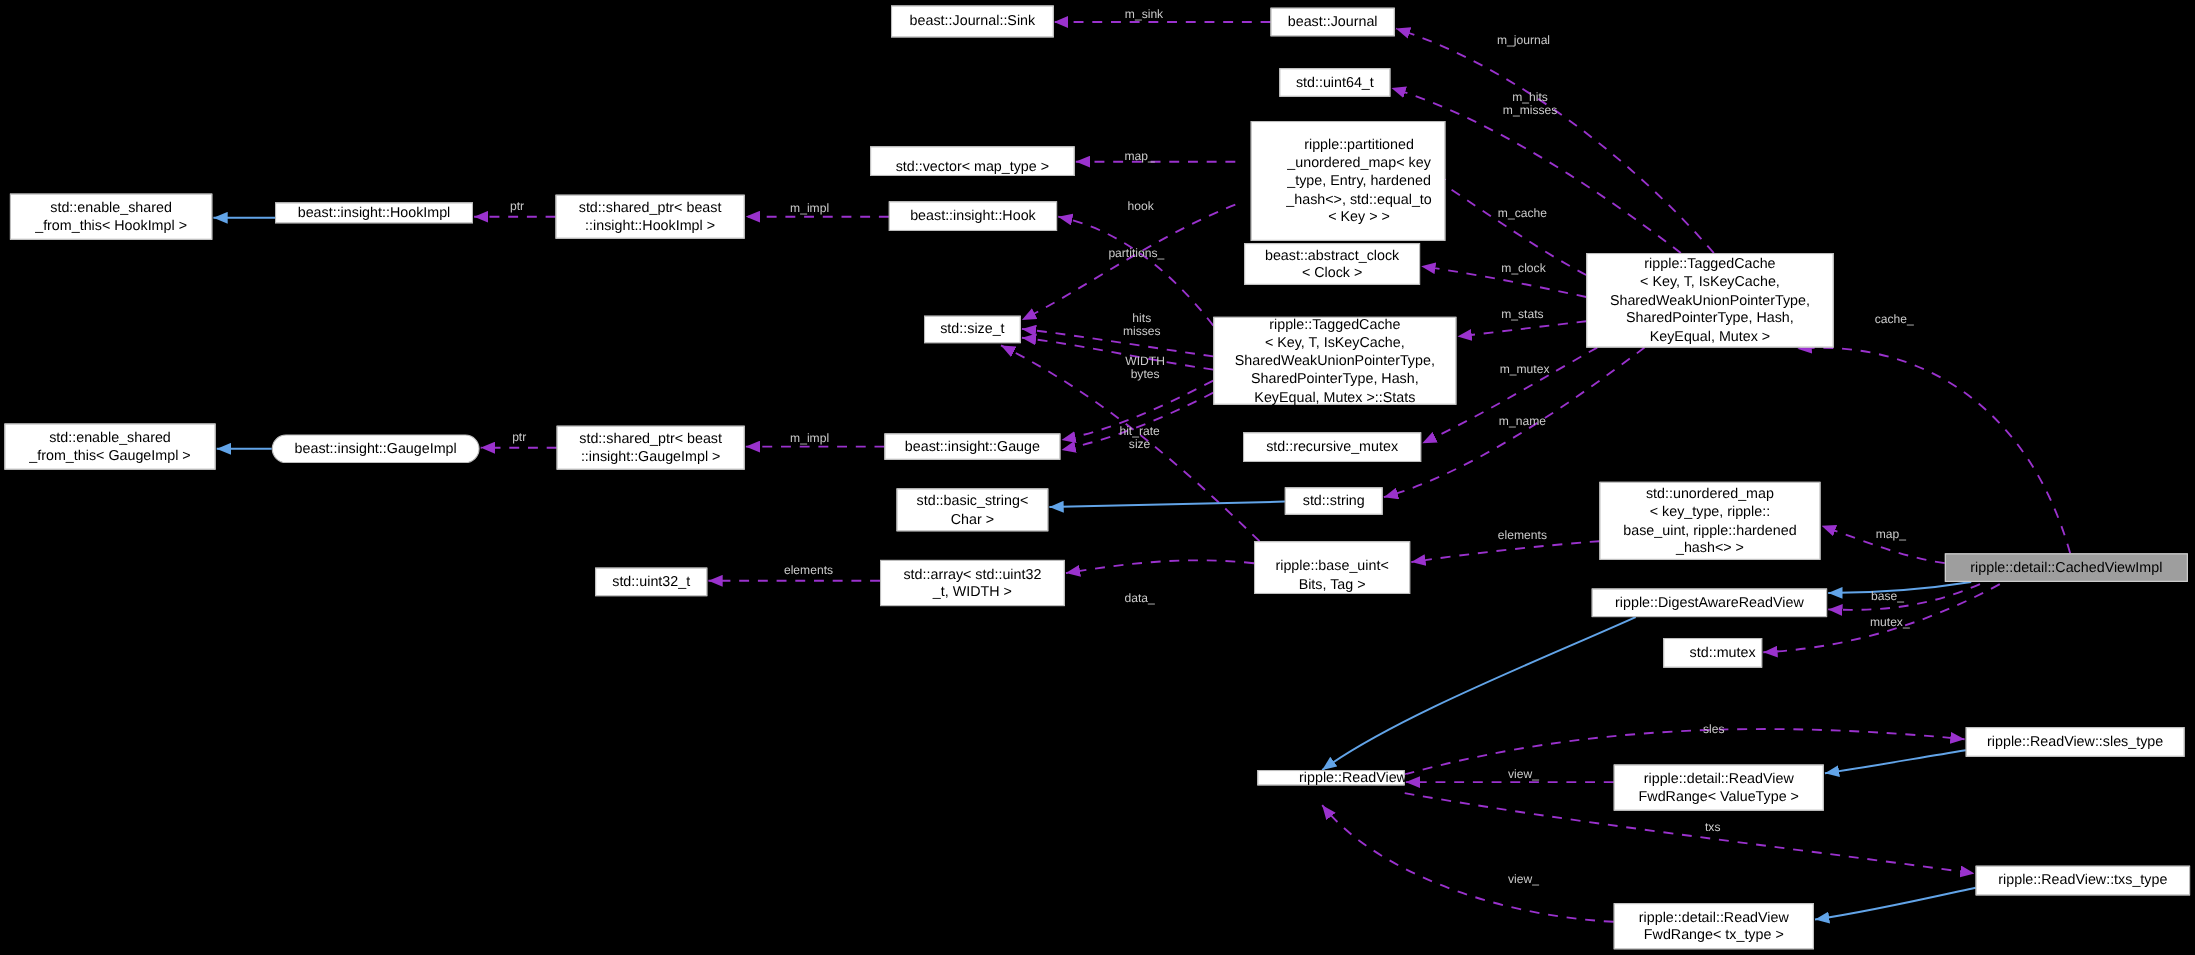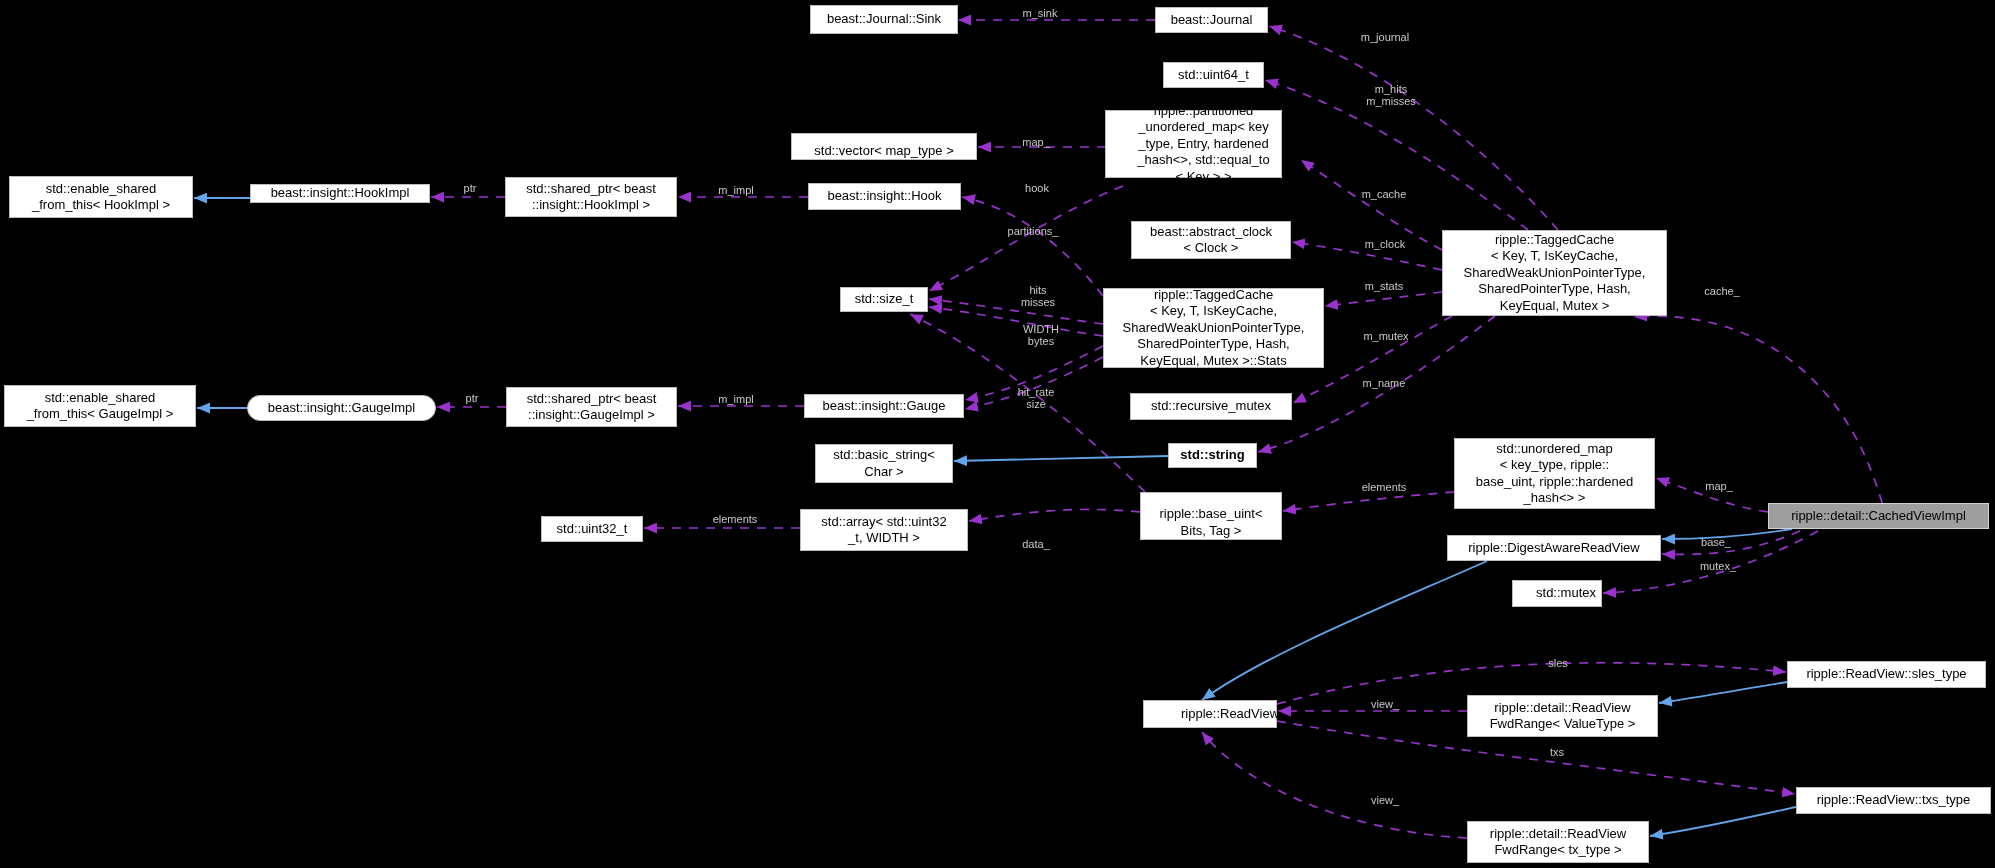--- a/index.html
+++ b/index.html
@@ -127,21 +127,21 @@
     </div>
     <div class="node" style="left: 1155px; top: 7px; width: 113px; height: 26px;">
       <div class="node-line">beast::Journal</div>
     </div>
     <div class="node" style="left: 1163px; top: 62px; width: 101px; height: 26px;">
       <div class="node-line">std::uint64_t</div>
     </div>
     <div class="node" style="left: 791px; top: 133px; width: 186px; height: 27px; justify-content: flex-end;">
       <div class="node-line">std::vector&lt; map_type &gt;</div>
     </div>
-    <div class="node" style="left: 1105px; top: 110px; width: 177px; height: 68px; padding-left: 20px;">
+    <div class="node" style="left: 1137px; top: 110px; width: 177px; height: 109px; padding-left: 20px;">
       <div class="node-line">ripple::partitioned</div>
       <div class="node-line">_unordered_map&lt; key</div>
       <div class="node-line">_type, Entry, hardened</div>
       <div class="node-line">_hash&lt;&gt;, std::equal_to</div>
       <div class="node-line">&lt; Key &gt; &gt;</div>
     </div>
     <div class="node" style="left: 9px; top: 176px; width: 184px; height: 42px;">
       <div class="node-line">std::enable_shared</div>
       <div class="node-line">_from_this&lt; HookImpl &gt;</div>
     </div>
@@ -190,21 +190,21 @@
       <div class="node-line">std::shared_ptr&lt; beast</div>
       <div class="node-line">::insight::GaugeImpl &gt;</div>
     </div>
     <div class="node" style="left: 804px; top: 394px; width: 160px; height: 24px;">
       <div class="node-line">beast::insight::Gauge</div>
     </div>
     <div class="node" style="left: 815px; top: 444px; width: 138px; height: 39px;">
       <div class="node-line">std::basic_string&lt;</div>
       <div class="node-line">Char &gt;</div>
     </div>
-    <div class="node" style="left: 1168px; top: 443px; width: 89px; height: 25px; font-weight: bold;">
+    <div class="node" style="left: 1168px; top: 443px; width: 89px; height: 25px;">
       <div class="node-line">std::string</div>
     </div>
     <div class="node" style="left: 541px; top: 516px; width: 102px; height: 26px;">
       <div class="node-line">std::uint32_t</div>
     </div>
     <div class="node" style="left: 800px; top: 509px; width: 168px; height: 42px;">
       <div class="node-line">std::array&lt; std::uint32</div>
       <div class="node-line">_t, WIDTH &gt;</div>
     </div>
     <div class="node" style="left: 1140px; top: 492px; width: 142px; height: 48px; justify-content: flex-end;">
@@ -219,21 +219,21 @@
     </div>
     <div class="node highlight" style="left: 1768px; top: 503px; width: 221px; height: 26px;">
       <div class="node-line">ripple::detail::CachedViewImpl</div>
     </div>
     <div class="node" style="left: 1447px; top: 535px; width: 214px; height: 26px;">
       <div class="node-line">ripple::DigestAwareReadView</div>
     </div>
     <div class="node" style="left: 1512px; top: 580px; width: 90px; height: 27px; padding-left: 18px;">
       <div class="node-line">std::mutex</div>
     </div>
-    <div class="node" style="left: 1143px; top: 700px; width: 134px; height: 28px; padding-left: 40px;">
+    <div class="node" style="left: 1143px; top: 700px; width: 134px; height: 14px; padding-left: 40px;">
       <div class="node-line">ripple::ReadView</div>
     </div>
     <div class="node" style="left: 1467px; top: 695px; width: 191px; height: 42px;">
       <div class="node-line">ripple::detail::ReadView</div>
       <div class="node-line">FwdRange&lt; ValueType &gt;</div>
     </div>
     <div class="node" style="left: 1787px; top: 661px; width: 199px; height: 27px;">
       <div class="node-line">ripple::ReadView::sles_type</div>
     </div>
     <div class="node" style="left: 1796px; top: 787px; width: 195px; height: 27px;">

